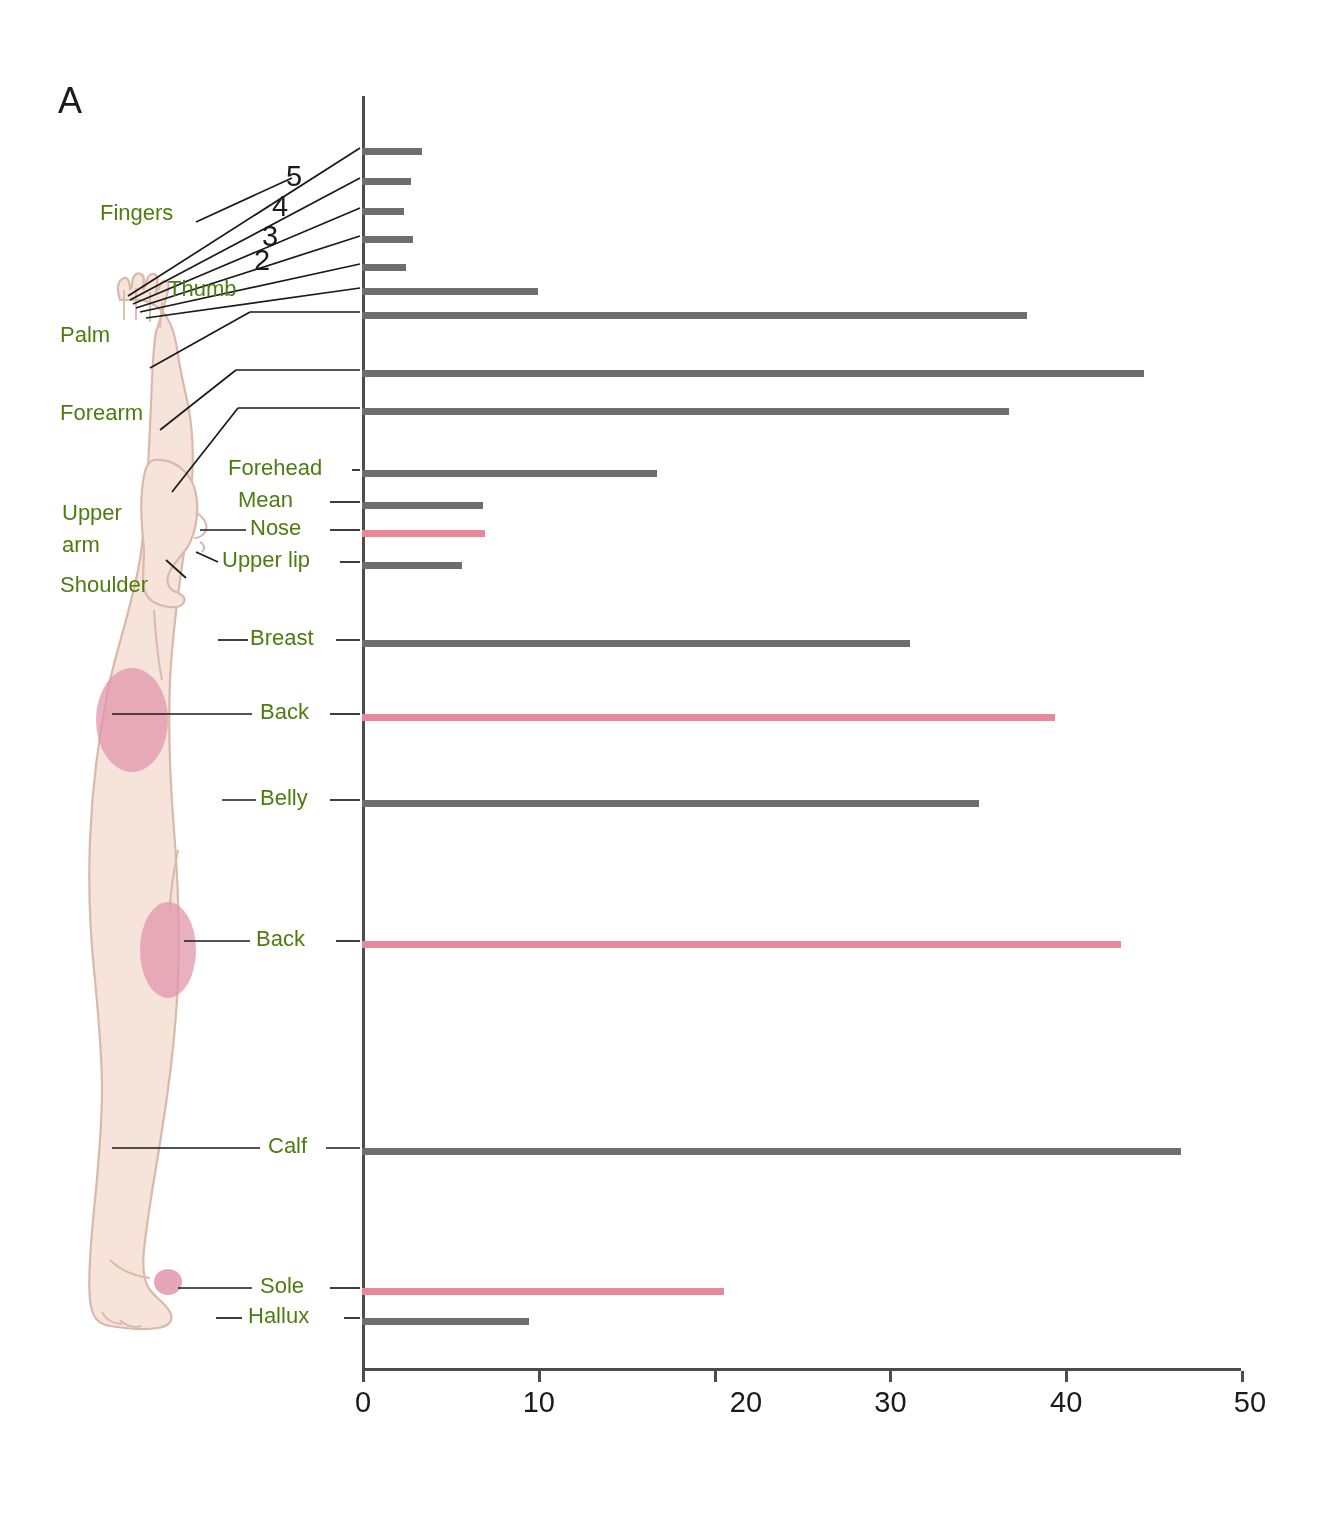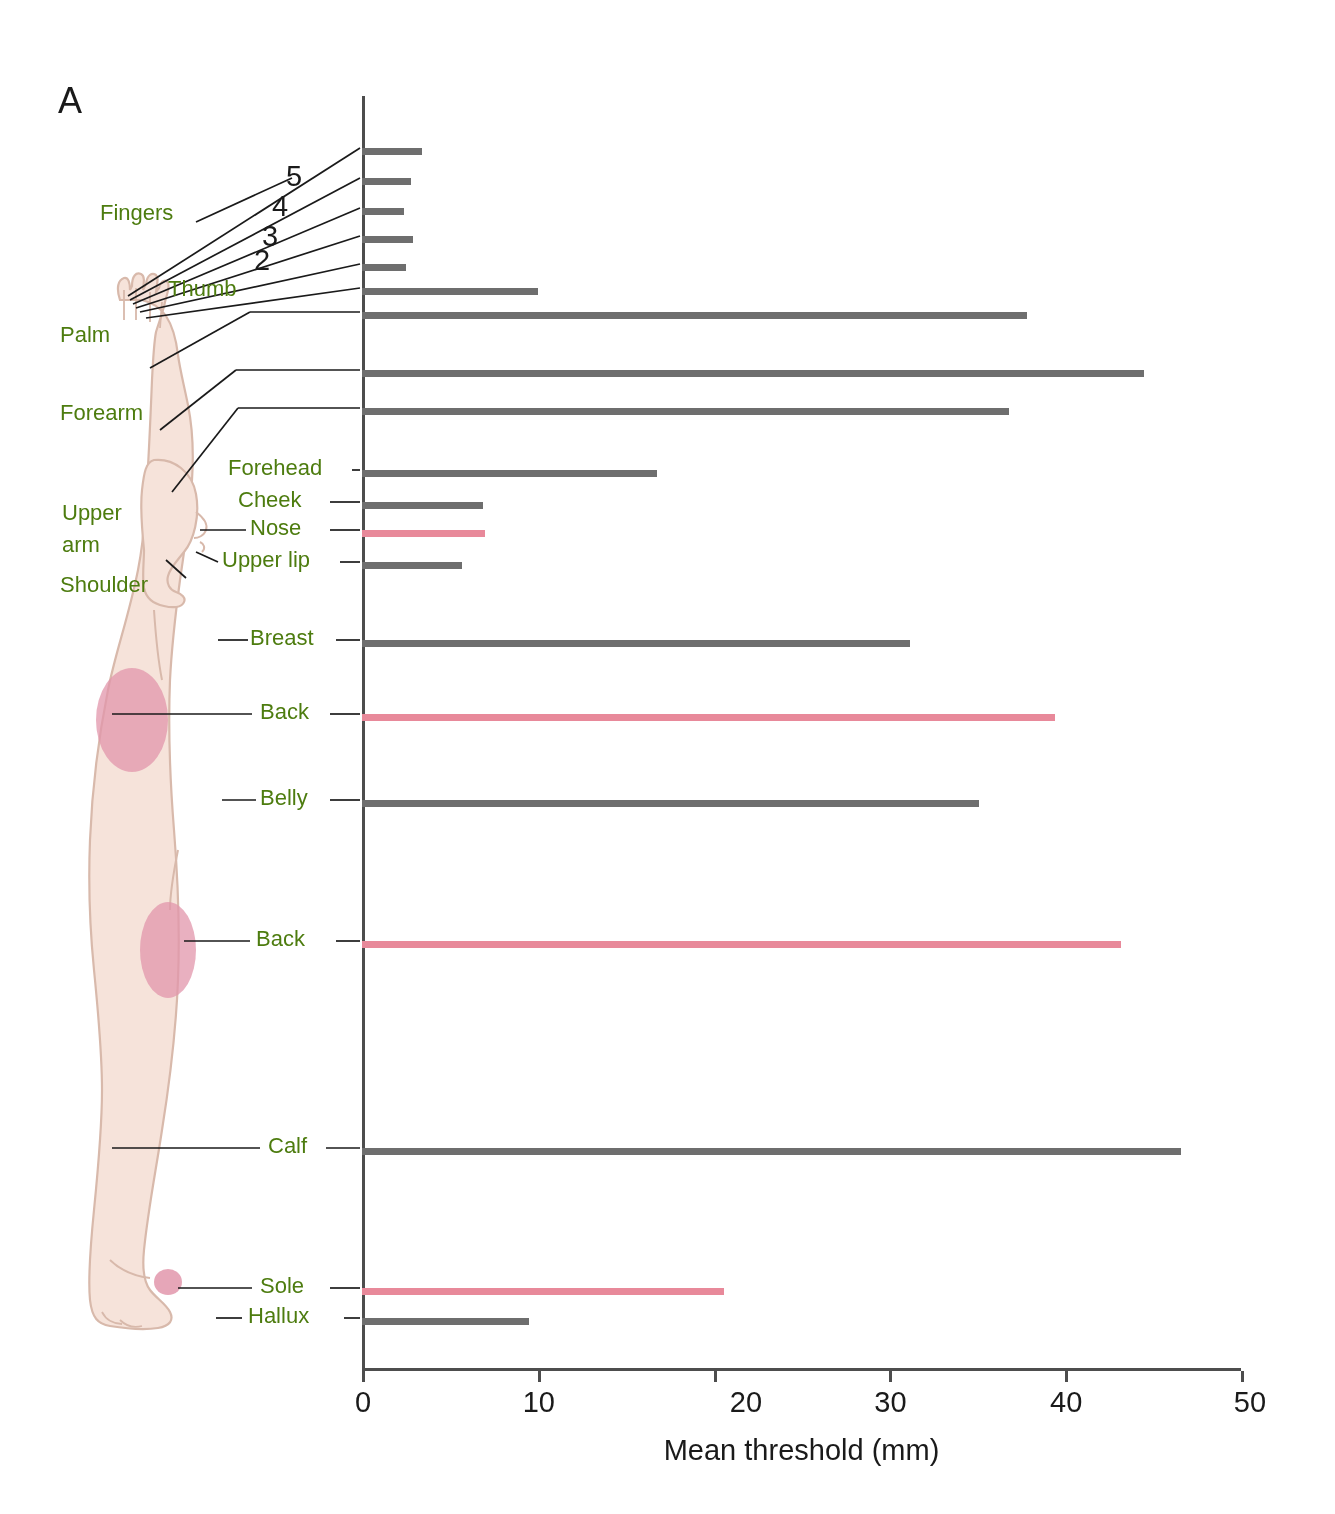--- a/index.html
+++ b/index.html
@@ -230,21 +230,21 @@
   <div class="digit-label" style="left:262px; top:220px;">3</div>
   <div class="digit-label" style="left:254px; top:244px;">2</div>
   <div class="row-label" style="left:168px; top:276px;">Thumb</div>
   <div class="row-label" style="left:60px; top:322px;">Palm</div>
   <div class="row-label" style="left:60px; top:400px;">Forearm</div>
   <div class="row-label" style="left:62px; top:500px;">Upper</div>
   <div class="row-label" style="left:62px; top:532px;">arm</div>
   <div class="row-label" style="left:60px; top:572px;">Shoulder</div>
 
   <div class="row-label" style="left:228px; top:455px;">Forehead</div>
-  <div class="row-label" style="left:238px; top:487px;">Cheek</div>
+  <div class="row-label" style="left:238px; top:487px;">Mean</div>
   <div class="row-label" style="left:250px; top:515px;">Nose</div>
   <div class="row-label" style="left:222px; top:547px;">Upper lip</div>
 
   <div class="row-label" style="left:250px; top:625px;">Breast</div>
   <div class="row-label" style="left:260px; top:699px;">Back</div>
   <div class="row-label" style="left:260px; top:785px;">Belly</div>
   <div class="row-label" style="left:256px; top:926px;">Back</div>
   <div class="row-label" style="left:268px; top:1133px;">Calf</div>
   <div class="row-label" style="left:260px; top:1273px;">Sole</div>
   <div class="row-label" style="left:248px; top:1303px;">Hallux</div>
@@ -283,15 +283,14 @@
       <div class="tick" style="left: 713.6px;"></div>
       <div class="tick-label" style="left: 746px;">20</div>
       <div class="tick" style="left: 889.4px;"></div>
       <div class="tick-label" style="left: 890.4px;">30</div>
       <div class="tick" style="left: 1065.2px;"></div>
       <div class="tick-label" style="left: 1066.2px;">40</div>
       <div class="tick" style="left: 1241px;"></div>
       <div class="tick-label" style="left: 1242px; margin-left: 8px;">50</div>
     </div>
 
-  <div class="x-axis-title">Mean threshold (mm)</div>
 
 </div>
 
 </body></html>

